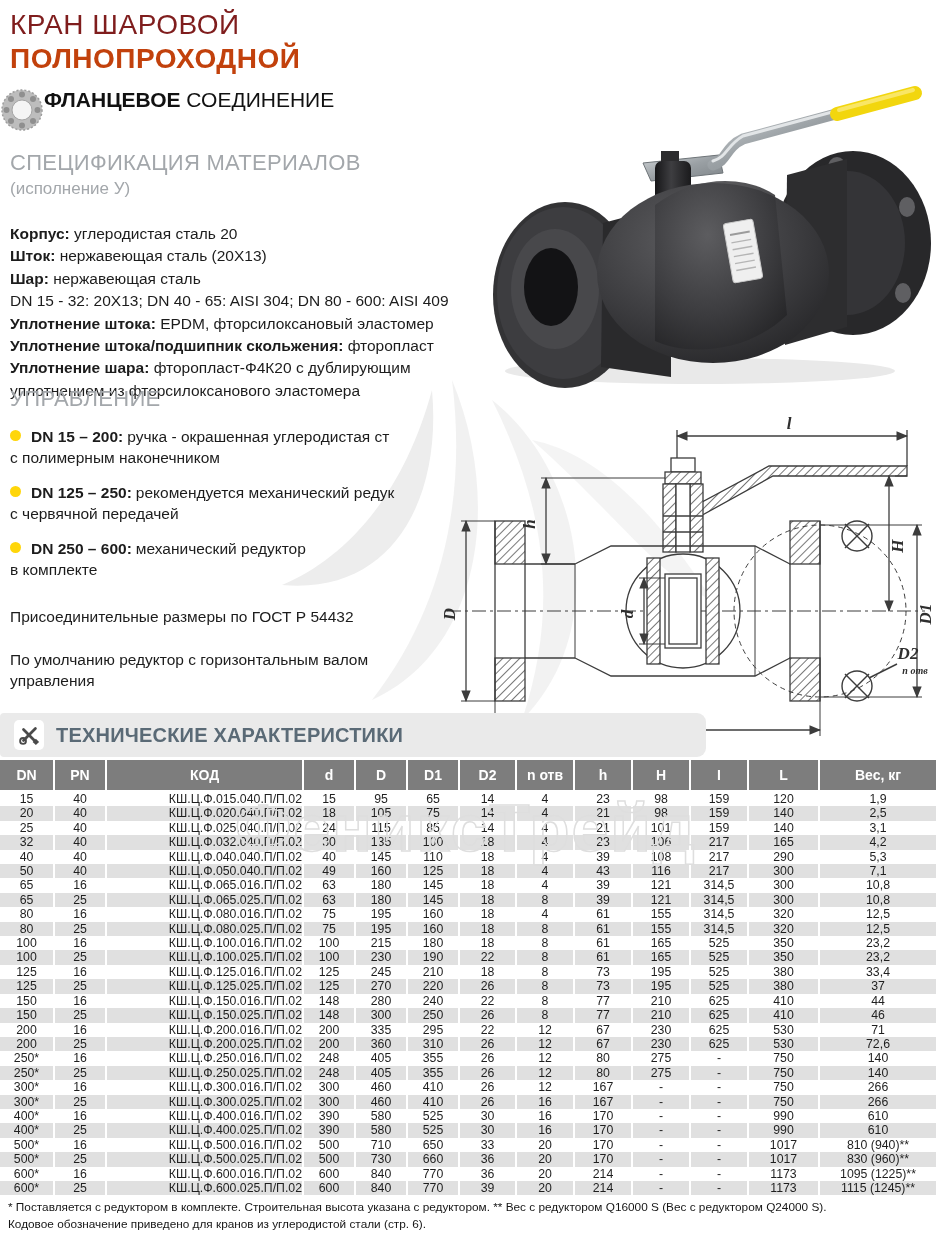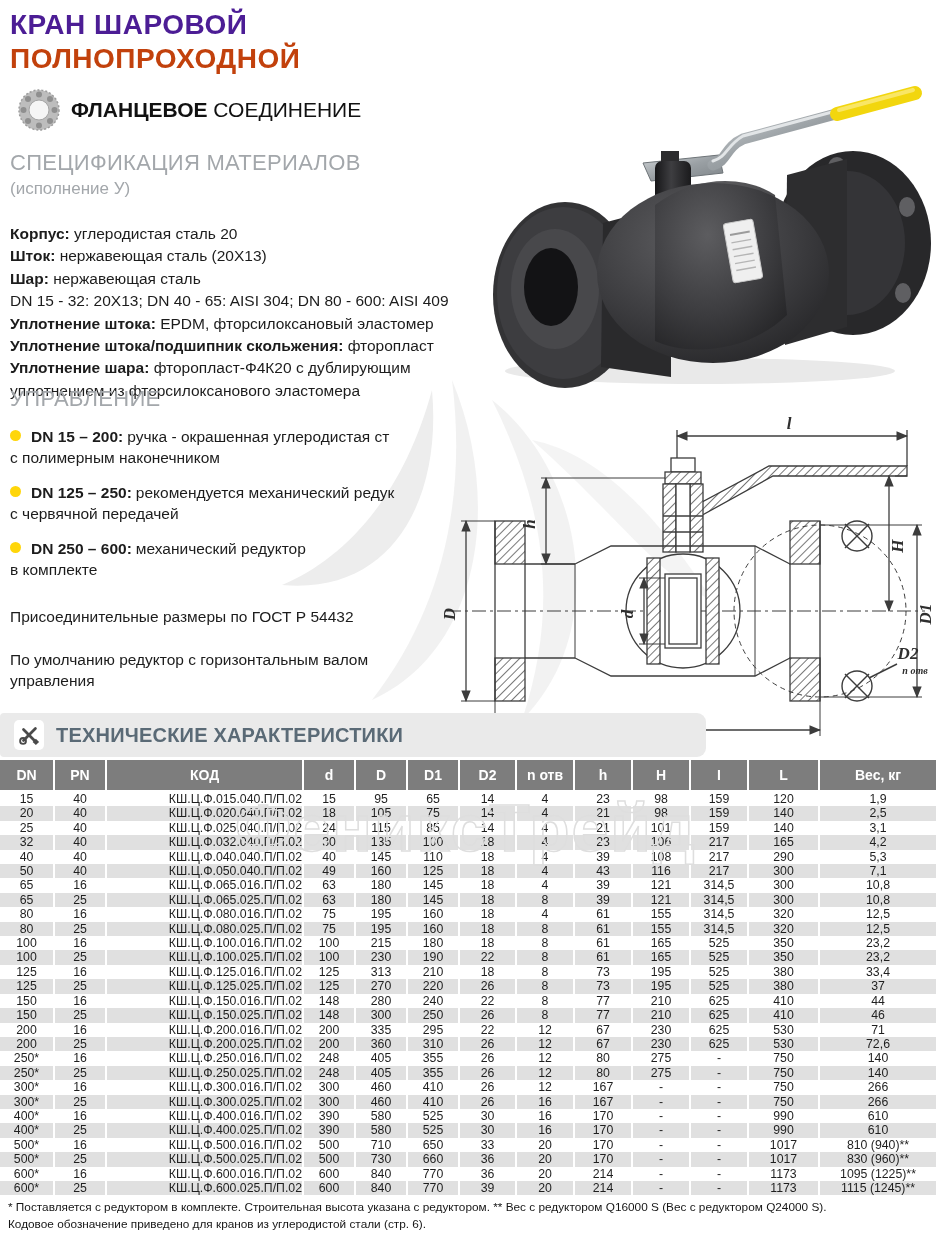--- a/index.html
+++ b/index.html
@@ -1,23 +1,23 @@
 <!DOCTYPE html>
 <html><head>
 <meta charset="utf-8">
 <style>
   html,body{margin:0;padding:0;background:#fff;}
   .page{position:relative;width:936px;height:1244px;background:#fff;overflow:hidden;
         font-family:"Liberation Sans",sans-serif;color:#1c1c1c;}
 
   
   .title{position:absolute;left:10px;top:8px;line-height:1.22;}
-  .title .t1{font-size:28px;font-weight:700;letter-spacing:.5px;color:#4c1d95;}
+  .title .t1{font-size:28px;font-weight:400;letter-spacing:.5px;color:#7f1d1d;}
   .title .t2{font-size:28px;font-weight:700;letter-spacing:.5px;color:#c2410c;}
-  .conn-row{position:absolute;left:17px;top:88px;display:flex;align-items:center;gap:10px;}
+  .conn-row{position:absolute;left:0;top:88px;display:flex;}
   .conn-text{font-size:21px;color:#111;}
   .conn-text b{font-weight:700;}
 
   
   .sec-head{color:#a3a7ab;font-size:22px;letter-spacing:.3px;}
 
   .materials{position:absolute;left:10px;top:150px;width:500px;}
   .materials .sub{color:#a3a7ab;font-size:17px;margin-top:3px;}
   .mlist{margin-top:24px;font-size:15.5px;line-height:22.4px;width:492px;}
   .mline b{font-weight:700;}
@@ -533,21 +533,21 @@
             <td>165</td>
             <td>525</td>
             <td>350</td>
             <td>23,2</td>
           </tr>
           <tr>
             <td>125</td>
             <td>16</td>
             <td class="code">КШ.Ц.Ф.125.016.П/П.02</td>
             <td>125</td>
-            <td>313</td>
+            <td>245</td>
             <td>210</td>
             <td>18</td>
             <td>8</td>
             <td>73</td>
             <td>195</td>
             <td>525</td>
             <td>380</td>
             <td>33,4</td>
           </tr>
           <tr class="alt">

